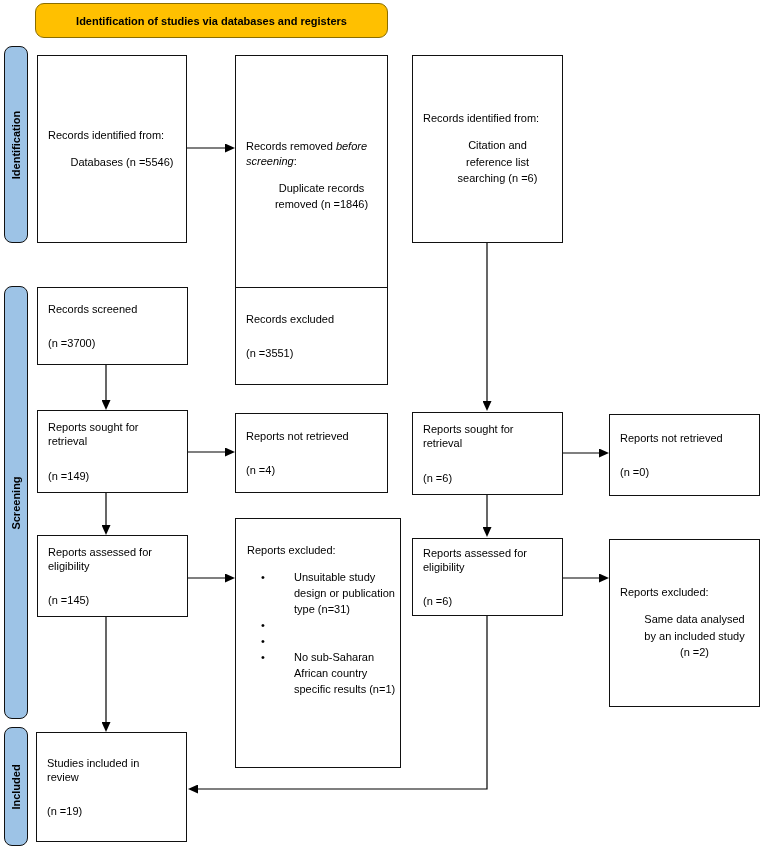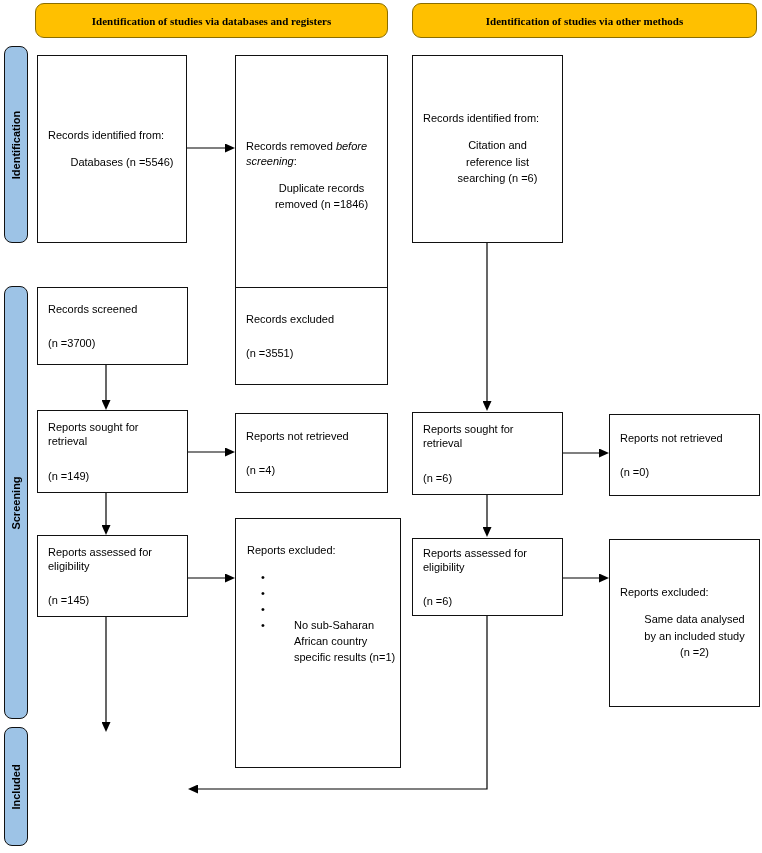--- a/index.html
+++ b/index.html
@@ -5,21 +5,21 @@
   html,body { margin:0; padding:0; background:#fff; }
   .canvas {
     position:relative; width:762px; height:853px; background:#ffffff;
     font-family:"Liberation Sans", sans-serif; font-size:11px; color:#000;
     overflow:hidden;
   }
   .hdr {
     position:absolute; box-sizing:border-box;
     background:#FFC000; border:1.5px solid #8a6d00; border-radius:9px;
     display:flex; align-items:center; justify-content:center;
-    font-weight:bold; text-align:center; padding:0 14px;font-family:Liberation Serif, serif;
+    font-weight:bold; text-align:center; padding:0 14px;
   }
   .side {
     position:absolute; box-sizing:border-box;
     background:#9DC3E6; border:1.5px solid #111; border-radius:8px;
     display:flex; align-items:center; justify-content:center;
   }
   .side span {
     transform:rotate(-90deg); white-space:nowrap; font-weight:bold;
   }
   .box {
@@ -57,21 +57,20 @@
       <line x1="106" y1="617" x2="106" y2="722" marker-end="url(#ah)"></line>
       <line x1="487" y1="243" x2="487" y2="401" marker-end="url(#ah)"></line>
       <line x1="563" y1="453" x2="599" y2="453" marker-end="url(#ah)"></line>
       <line x1="487" y1="495" x2="487" y2="527" marker-end="url(#ah)"></line>
       <line x1="563" y1="578" x2="599" y2="578" marker-end="url(#ah)"></line>
       <polyline points="487,616 487,789 198,789" marker-end="url(#ah)"></polyline>
     </g>
   </svg>
 
   <div class="hdr" style="left:35px; top:3px; width:353px; height:35px;">Identification of studies via databases and registers</div>
-  <div class="hdr" style="left:412px; top:3px; width:345px; height:35px;">Identification of studies via other methods</div>
 
   <div class="side" style="left:4px; top:46px; width:24px; height:197px;">
     <span>Identification</span>
   </div>
   <div class="side" style="left:4px; top:286px; width:24px; height:433px;">
     <span>Screening</span>
   </div>
   <div class="side" style="left:4px; top:727px; width:24px; height:119px;">
     <span>Included</span>
   </div>
@@ -132,20 +131,25 @@
     <div>Reports assessed for</div>
     <div>eligibility</div>
     <div class="n">(n =145)</div>
   </div>
 
   <div class="box topalign" style="left:235px; top:518px; width:166px; height:250px;">
     <div>Reports excluded:</div>
     <div class="bullets">
       <div class="bullet">
         <span class="dot">•</span>
+        <div>
+          <div>Unsuitable study</div>
+          <div>design or publication</div>
+          <div>type (n=31)</div>
+        </div>
       </div>
       <div class="bullet">
         <span class="dot">•</span>
       </div>
       <div class="bullet">
         <span class="dot">•</span>
       </div>
       <div class="bullet">
         <span class="dot">•</span>
         <div>
@@ -163,14 +167,19 @@
     <div class="n">(n =6)</div>
   </div>
 
   <div class="box" style="left:609px; top:539px; width:151px; height:168px;">
     <div>Reports excluded:</div>
     <div class="detail dgap">Same data analysed</div>
     <div class="detail">by an included study</div>
     <div class="detail">(n =2)</div>
   </div>
 
+  <div class="box" style="left:36px; top:732px; width:151px; height:110px;">
+    <div>Studies included in</div>
+    <div>review</div>
+    <div class="n">(n =19)</div>
+  </div>
 
 </div>
 
 </body></html>

